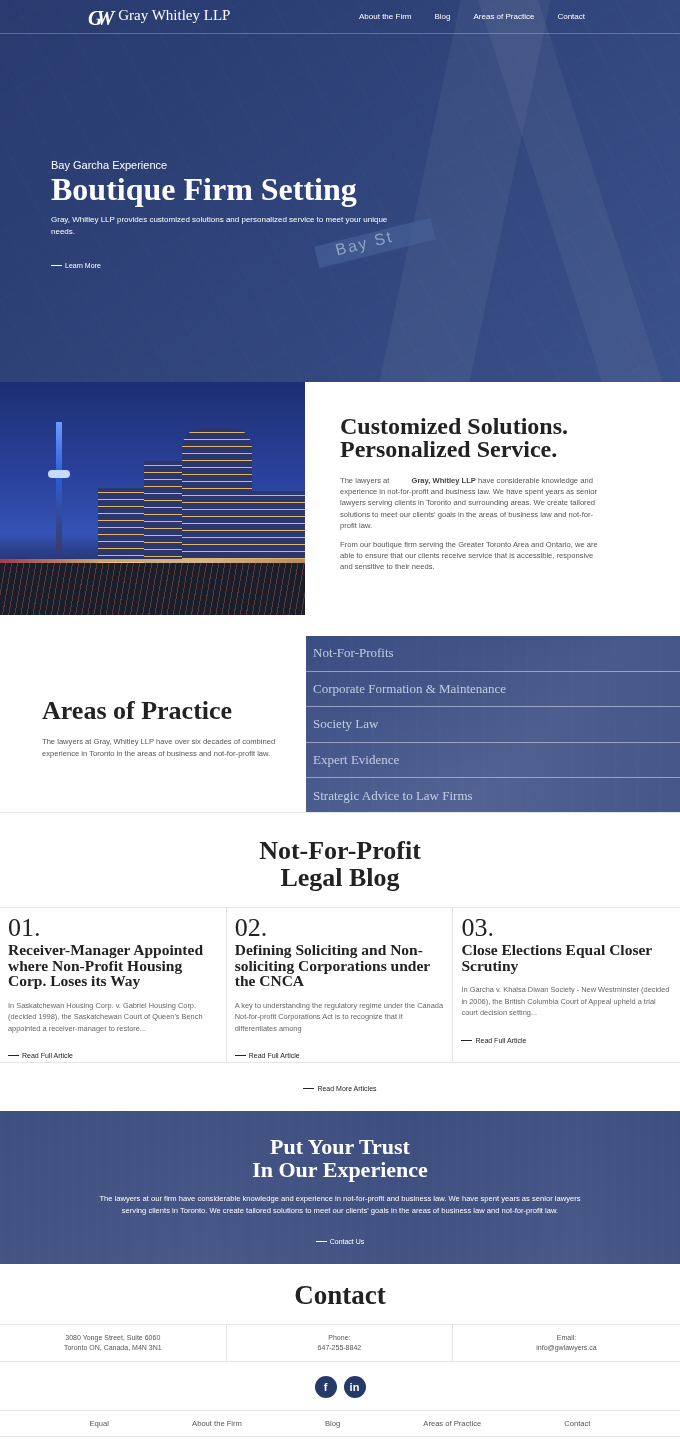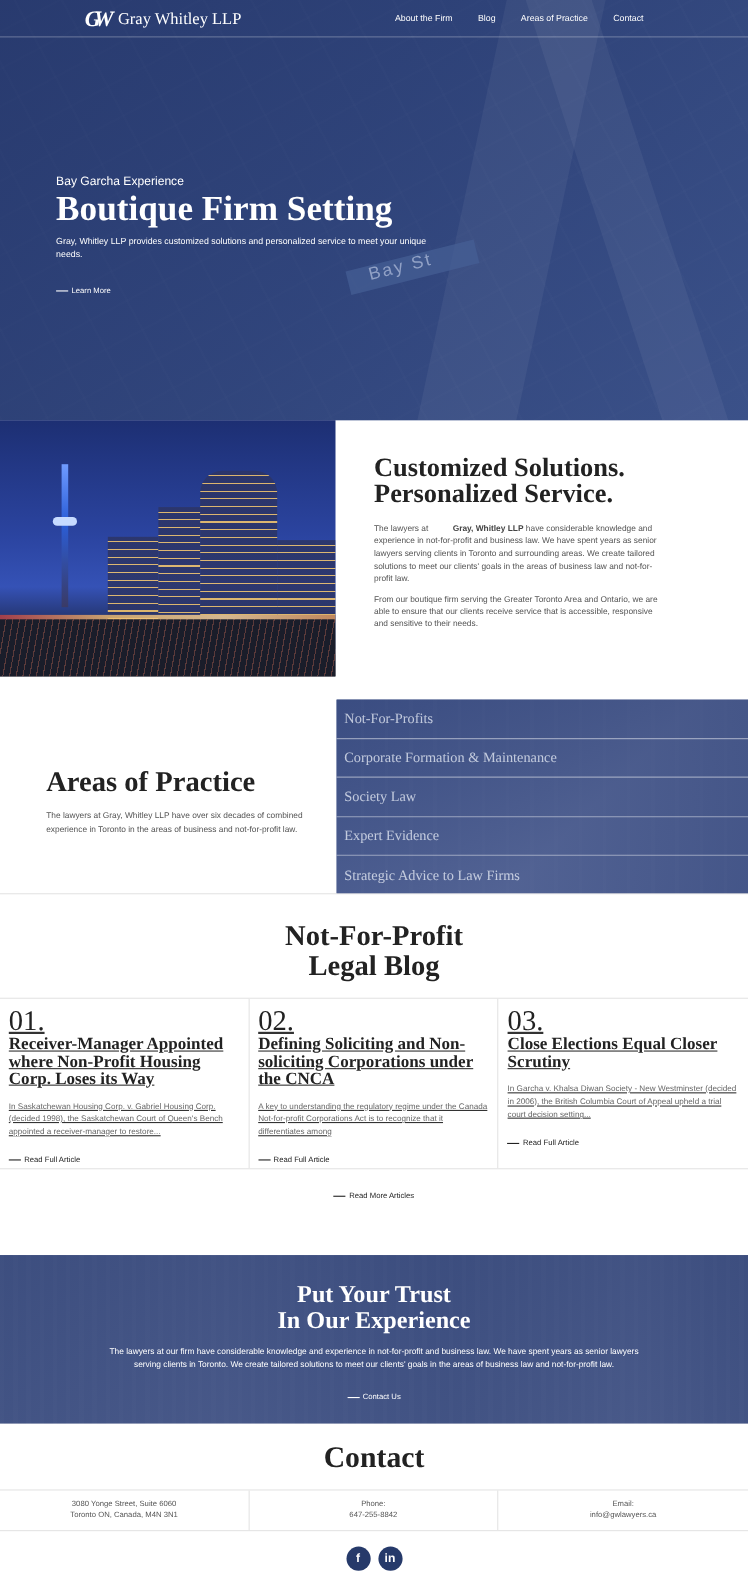--- a/index.html
+++ b/index.html
@@ -12,21 +12,21 @@
     position: relative; width: 680px; height: 382px; overflow: hidden;
     background:
       linear-gradient(115deg, rgba(40,58,110,0.85) 0%, rgba(46,66,120,0.82) 45%, rgba(58,80,135,0.78) 100%),
       repeating-linear-gradient(62deg, rgba(255,255,255,0.05) 0 2px, transparent 2px 38px),
       repeating-linear-gradient(-28deg, rgba(255,255,255,0.04) 0 2px, transparent 2px 30px),
       linear-gradient(180deg, #2a3d72 0%, #354b86 60%, #3e5590 100%);
   }
   .hero .bldg { position: absolute; background: rgba(255,255,255,0.05); }
   .hero .sign { position: absolute; left: 315px; top: 232px; width: 120px; height: 22px; background: rgba(70,95,150,0.7); transform: rotate(-14deg); color: rgba(200,210,235,0.6); font-size: 16px; padding-left: 20px; letter-spacing: 2px; }
   .nav { position: absolute; top: 0; left: 0; width: 680px; height: 34px; border-bottom: 1px solid rgba(255,255,255,0.25); display: flex; align-items: center; }
-  .logo { position: absolute; left: 77px; top: 7px; display: flex; align-items: center; color: #fff; }
+  .logo { position: absolute; left: 88px; top: 7px; display: flex; color: #fff; }
   .logo-mark { font-size: 20px; font-weight: bold; letter-spacing: -6px; margin-right: 10px; font-style: italic; }
   .logo-text { font-size: 15px; }
   .nav-links { position: absolute; right: 95px; top: 12px; display: flex; gap: 23px; }
   .nav-links span { color: #fff; font-size: 8px; cursor: pointer; }
   .hero-content { position: absolute; left: 51px; top: 159px; width: 350px; color: #fff; }
   .hero-kicker { font-size: 11px; margin-bottom: 1px; }
   .hero-title { font-size: 32px; line-height: 34px; margin-bottom: 8px; }
   .hero-desc { font-size: 8px; line-height: 12px; width: 345px; margin-bottom: 14px; }
   .dash-link { display: inline-flex; align-items: center; font-size: 7px; cursor: pointer; }
   .dash-link .dash { display: inline-block; width: 11px; height: 1px; background: currentColor; margin-right: 3px; }
@@ -59,37 +59,36 @@
       repeating-linear-gradient(90deg, rgba(255,255,255,0.06) 0 3px, transparent 3px 22px),
       linear-gradient(135deg, #30457f, #8b95b8 60%, #3b4a78);
   }
   .area-item { height: 35.6px; display: flex; align-items: center; padding-left: 7px; border-bottom: 1px solid rgba(255,255,255,0.45); color: rgba(230,235,245,0.78); font-size: 13px; cursor: pointer; }
   .area-item:last-child { border-bottom: none; }
 
   
   .blog { padding-top: 24px; }
   .blog-title { text-align: center; font-size: 26px; line-height: 27px; color: #222; margin-bottom: 16px; }
   .blog-grid { display: flex; border-top: 1px solid #e4e4e4; border-bottom: 1px solid #e4e4e4; }
-  .post { width: 268px; padding: 6px 8px 0 8px; height: 154px; border-right: 1px solid #e4e4e4; text-decoration: underline; }
+  .post { width: 268px; padding: 6px 8px 0 8px; height: 154px; border-right: 1px solid #e4e4e4; }
   .post:last-child { border-right: none; }
   .post-num { font-size: 26px; line-height: 28px; color: #222; }
   .post-title { font-size: 15.5px; line-height: 15.5px; color: #222; margin-bottom: 11px; }
   .post-excerpt { font-size: 7.4px; line-height: 11.5px; color: #666; margin-bottom: 8px; }
   .post .dash-link { color: #222; }
   .more { text-align: center; padding: 12px 0 0; height: 48px; }
   .more .dash-link { color: #222; }
 
   
   .trust {
     height: 153px; position: relative; text-align: center; color: #fff; padding-top: 24px;
     background:
       linear-gradient(180deg, rgba(60,78,128,0.88), rgba(66,84,134,0.86)),
       repeating-linear-gradient(90deg, rgba(255,255,255,0.08) 0 4px, transparent 4px 12px),
       linear-gradient(90deg, #43507a, #6a7399 30%, #3d4a74 60%, #6f789c 85%, #3f4b74);
-    margin-top: 30px;
   }
   .trust-title { font-size: 22px; line-height: 23px; margin-bottom: 12px; }
   .trust-desc { font-size: 7.6px; line-height: 11.5px; width: 500px; margin: 0 auto 12px; }
   .trust .dash-link { color: #fff; }
 
   
   .contact { padding-top: 16px; }
   .contact-title { text-align: center; font-size: 27px; color: #222; margin-bottom: 13px; }
   .contact-grid { display: flex; border-top: 1px solid #e4e4e4; border-bottom: 1px solid #e4e4e4; height: 38px; }
   .cbox { width: 226.6px; border-right: 1px solid #e4e4e4; text-align: center; font-size: 7px; line-height: 10px; color: #555; padding-top: 8px; }

